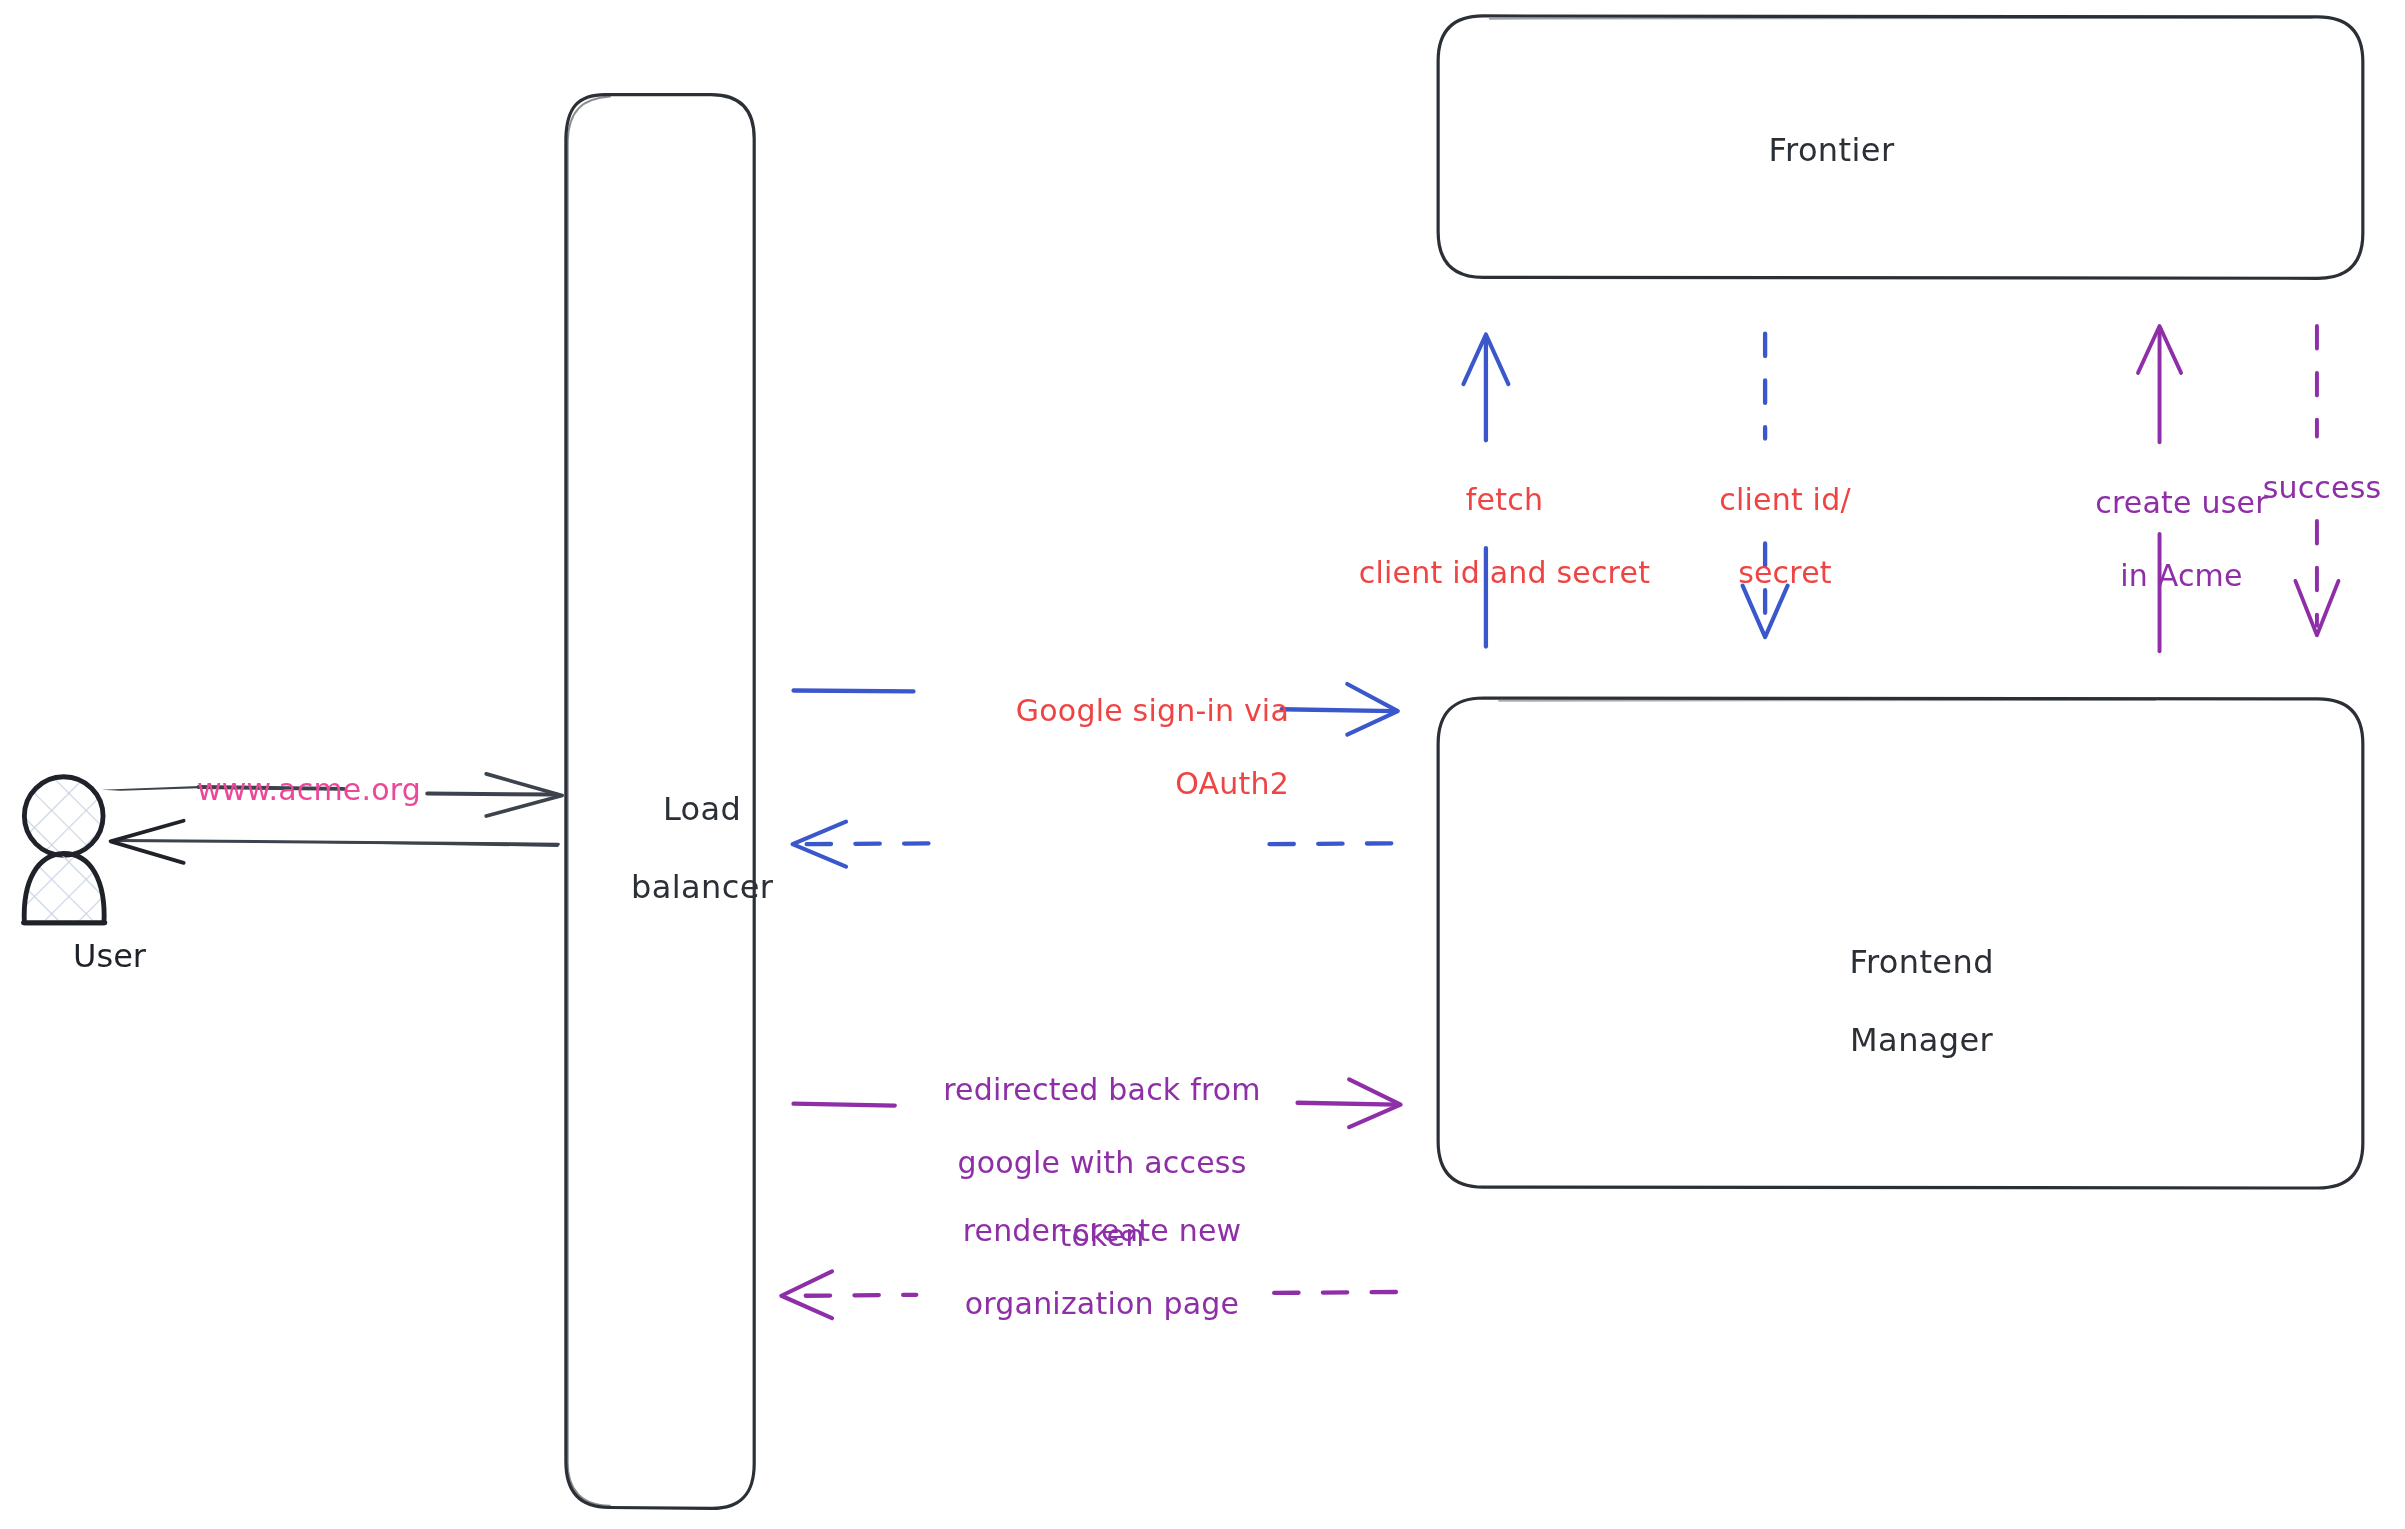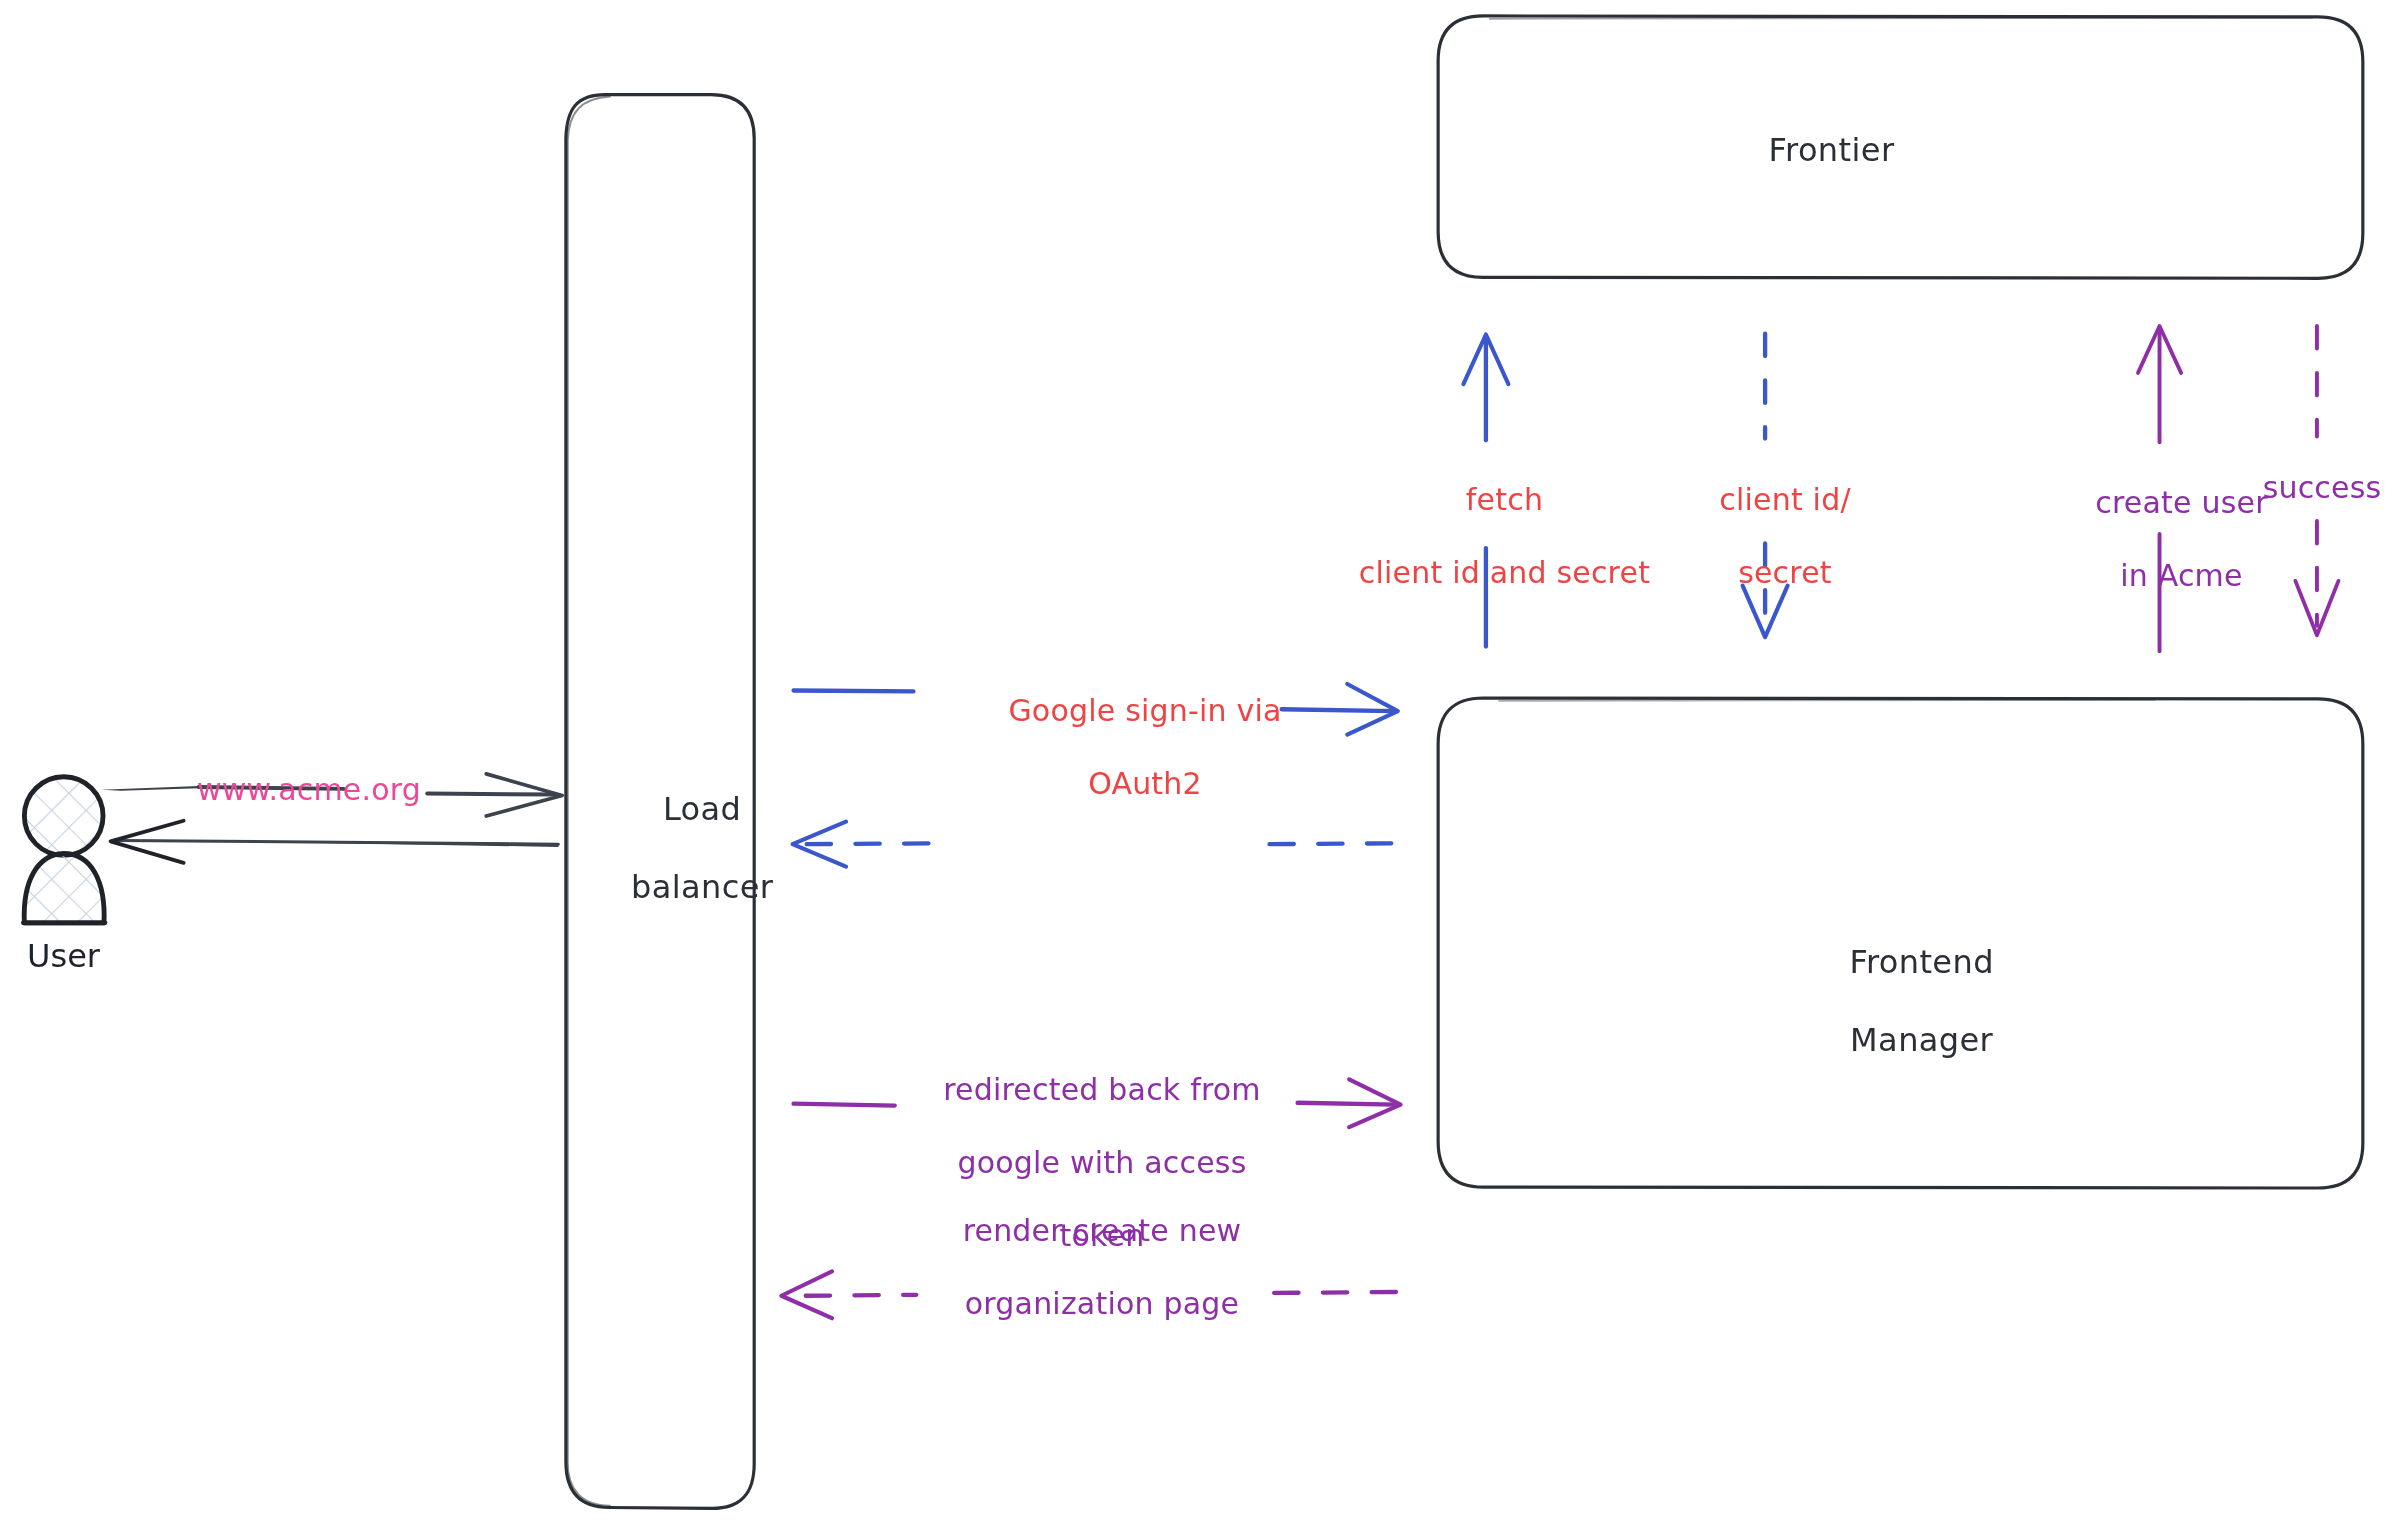--- a/index.html
+++ b/index.html
@@ -35,20 +35,21 @@
     pointer-events: none;
   }
   .node-label {
     color: #2b2f36;
     font-size: 32px;
     letter-spacing: 0.4px;
   }
   .actor-label {
     color: #1f2329;
     font-size: 32px;
+    padding-left: 46px;
   }
   .edge-label {
     font-size: 30px;
     letter-spacing: 0.2px;
   }
   .edge-label.blue  { color: #ef4444; }
   .edge-label.purple{ color: #8f2fa8; }
   .edge-label.dark  { color: #ec4899; }
 </style>
 </head>
@@ -186,21 +187,21 @@
 
   <div class="node-label" style="left:1438px; top:131px; width:787px;">Frontier</div>
 
   <div class="node-label" style="left:1438px; top:904px; width:925px;text-align:center;">
     <span>Frontend</span><br>
     <span>Manager</span>
   </div>
 
   <div class="edge-label dark" style="left:178px; top:772px; width:262px;">www.acme.org</div>
 
-  <div class="edge-label blue" style="left:943px; top:656px; width:365px;">
+  <div class="edge-label blue" style="left:924px; top:656px; width:365px;text-align:right;">
     <span>Google sign-in via</span><br>
     <span>OAuth2</span>
   </div>
 
 
   <div class="edge-label purple" style="left:881px; top:1035px; width:403px;">
     <span>redirected back from</span><br>
     <span>google with access</span><br>
     <span>token</span>
   </div>

